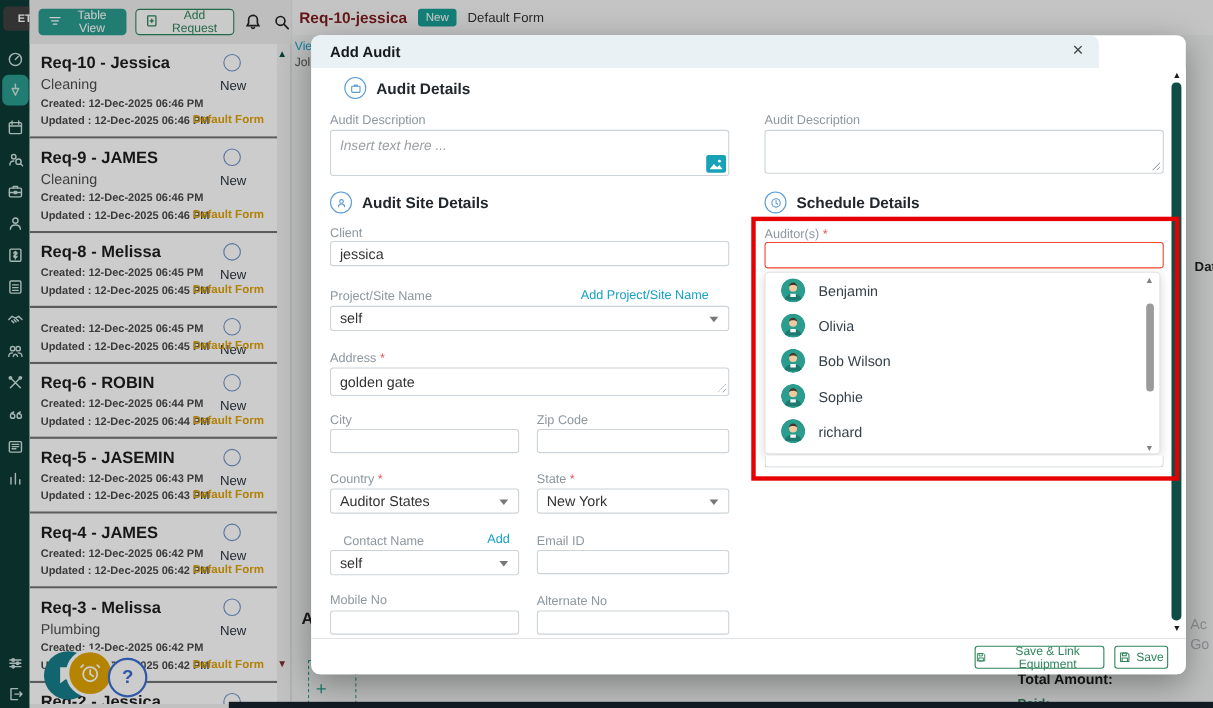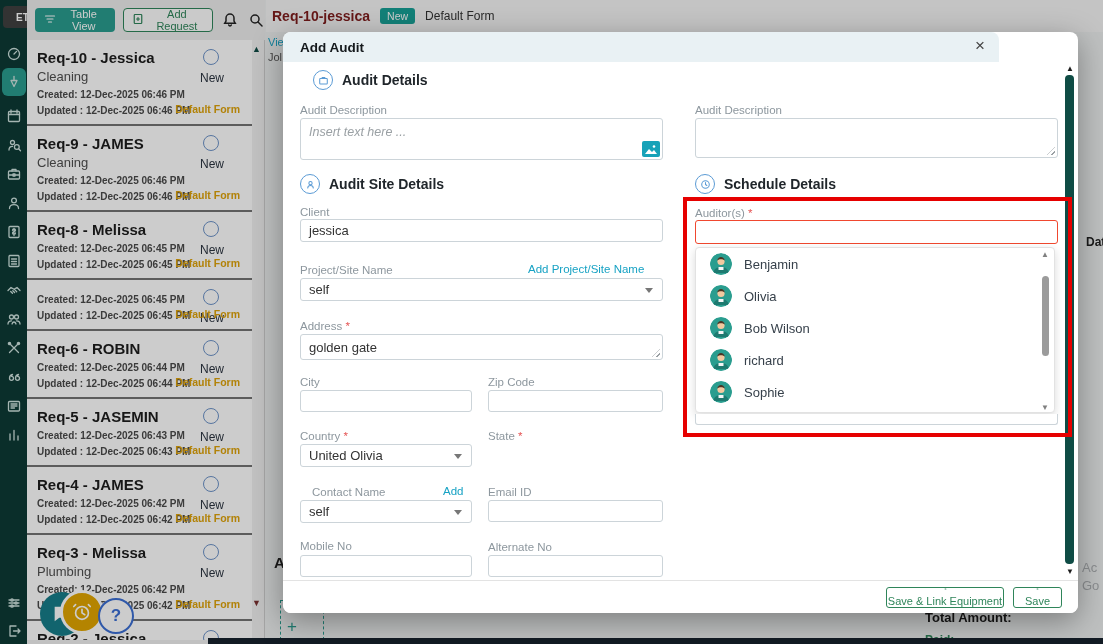--- a/index.html
+++ b/index.html
@@ -88,21 +88,21 @@
   .dd-up { position:absolute; top:0; left:1px; font-size:8px; color:#808080; }
   .dd-down { position:absolute; bottom:0; left:1px; font-size:8px; color:#808080; }
   .dd-thumb { position:absolute; left:2px; top:26px; width:7px; height:80px; background:#9b9b9b; border-radius:4px; }
   .hidden-input { position:absolute; left:412px; top:352px; width:363px; height:11px; border:1px solid #ccd4d9; border-top:none; border-radius:0 0 3px 3px; background:#fff; }
 
   .modal-scroll-track { position:absolute; right:3px; top:32px; width:11px; height:512px; z-index:11; }
   .ms-up { position:absolute; top:0; left:2px; font-size:8px; color:#1c1c1c; }
   .ms-down { position:absolute; bottom:0; left:2px; font-size:8px; color:#1c1c1c; }
   .ms-thumb { position:absolute; left:1px; top:11px; width:9px; height:489px; background:#0f4c45; border-radius:4px; }
 
-  .btn-green { position:absolute; height:21px; background:#fff; border:1px solid #2f855a; color:#2f855a; border-radius:3px; font-size:11px; display:flex; align-items:center; justify-content:center; gap:5px; font-family:inherit;flex-direction:column; }
+  .btn-green { position:absolute; height:21px; background:#fff; border:1px solid #2f855a; color:#2f855a; border-radius:3px; font-size:11px; display:flex; align-items:center; justify-content:center; gap:5px; font-family:inherit; }
   .btn-green svg { width:11px; height:11px; stroke:#2f855a; fill:none; stroke-width:1.4; stroke-linejoin:round; }
 
   .annotation { position:absolute; left:683px; top:197px; width:389px; height:240px; border:4px solid #e60000; z-index:20; pointer-events:none; }
 </style>
 </head>
 <body>
 
 <div class="screen">
 
   <div class="page">
@@ -432,24 +432,28 @@
       <div class="f-input" style="left:17px;top:328px;width:172px;height:22px;">
           <span></span>
         </div>
       <div class="f-label" style="left:205px;top:314px;">Zip Code</div>
       <div class="f-input" style="left:205px;top:328px;width:175px;height:22px;">
           <span></span>
         </div>
 
       <div class="f-label" style="left:17px;top:368px;"><span>Country</span> <span class="req-star">*</span></div>
       <div class="f-select" style="left:17px;top:382px;width:172px;height:23px;">
-          <span>United Olivia</span>
+          <span>Auditor States</span>
           <span class="caret"></span>
         </div>
       <div class="f-label" style="left:205px;top:368px;"><span>State</span> <span class="req-star">*</span></div>
+      <div class="f-select" style="left:205px;top:382px;width:175px;height:23px;">
+          <span>New York</span>
+          <span class="caret"></span>
+        </div>
 
       <div class="f-label" style="left:29px;top:424px;">Contact Name</div>
       <div class="link" style="left:160px;top:423px;">Add</div>
       <div class="f-select" style="left:17px;top:438px;width:172px;height:23px;">
           <span>self</span>
           <span class="caret"></span>
         </div>
       <div class="f-label" style="left:205px;top:424px;">Email ID</div>
       <div class="f-input" style="left:205px;top:438px;width:175px;height:22px;">
           <span></span>
@@ -523,34 +527,34 @@
   <div class="dd-item">
     <span class="avatar">
       <svg viewBox="0 0 22 22">
                   <circle cx="11" cy="11" r="11" fill="#2a9d8f"></circle>
                   <path d="M3 20c1-4 4-6 8-6s7 2 8 6z" fill="#1d7a70"></path>
                   <path d="M8.5 14h5v3h-5z" fill="#f4f6f6"></path>
                   <circle cx="11" cy="8.5" r="3.6" fill="#f2c9a0"></circle>
                   <path d="M7.2 7.5c.4-2.4 2-3.6 3.8-3.6s3.4 1.2 3.8 3.6c-1.2-.9-2.4-1.3-3.8-1.3s-2.6.4-3.8 1.3z" fill="#4a3524"></path>
                 </svg>
     </span>
-    <span class="dd-name">richard</span>
+    <span class="dd-name">Sophie</span>
   </div>
 
   <div class="dd-item">
     <span class="avatar">
       <svg viewBox="0 0 22 22">
                   <circle cx="11" cy="11" r="11" fill="#2a9d8f"></circle>
                   <path d="M3 20c1-4 4-6 8-6s7 2 8 6z" fill="#1d7a70"></path>
                   <path d="M8.5 14h5v3h-5z" fill="#f4f6f6"></path>
                   <circle cx="11" cy="8.5" r="3.6" fill="#f2c9a0"></circle>
                   <path d="M7.2 7.5c.4-2.4 2-3.6 3.8-3.6s3.4 1.2 3.8 3.6c-1.2-.9-2.4-1.3-3.8-1.3s-2.6.4-3.8 1.3z" fill="#4a3524"></path>
                 </svg>
     </span>
-    <span class="dd-name">Sophie</span>
+    <span class="dd-name">richard</span>
   </div>
 </div>
         <div class="dd-scroll">
           <span class="dd-up">▲</span>
           <span class="dd-thumb"></span>
           <span class="dd-down">▼</span>
         </div>
       </div>
       <div class="hidden-input"></div>
     </div>

